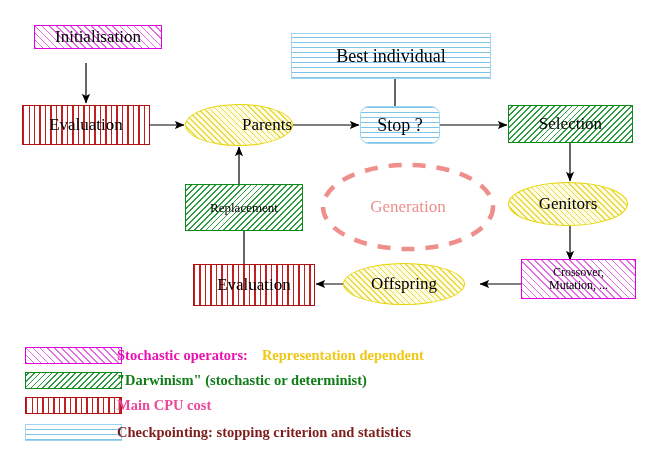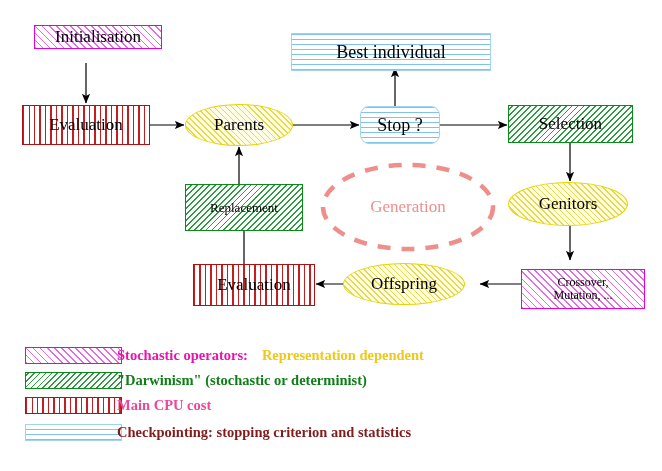--- a/index.html
+++ b/index.html
@@ -127,25 +127,25 @@
 </svg>
 
 <div class="node bd-magenta hatch-diag-magenta" style="left:22px; top:25px; width:128px; height:24px; font-size:17px;margin-left:12px;">
   <span class="lbl">Initialisation</span>
 </div>
 
 <div class="node bd-red hatch-vert-red" style="left:22px; top:105px; width:128px; height:40px; font-size:17px;">
   <span class="lbl">Evaluation</span>
 </div>
 
-<div class="node ellipse bd-yellow hatch-diag-yellow" style="left:185px; top:104px; width:108px; height:42px; font-size:17px;">
+<div class="node ellipse bd-yellow hatch-diag-yellow" style="left:185px; top:104px; width:108px; height:42px; font-size:17px;justify-content:flex-end;">
   <span class="lbl">Parents</span>
 </div>
 
-<div class="node bd-blue hatch-horz-blue" style="left:291px; top:33px; width:200px; height:38px; font-size:18px;">
+<div class="node bd-blue hatch-horz-blue" style="left:291px; top:33px; width:200px; height:46px; font-size:18px;">
   <span class="lbl">Best individual</span>
 </div>
 
 <div class="node rounded bd-blue hatch-horz-blue" style="left:360px; top:106px; width:80px; height:38px; font-size:18px;">
   <span class="lbl">Stop ?</span>
 </div>
 
 <div class="node bd-green hatch-diag-green" style="left:508px; top:105px; width:125px; height:38px; font-size:17px;">
   <span class="lbl">Selection</span>
 </div>
@@ -163,21 +163,21 @@
 </div>
 
 <div class="node bd-red hatch-vert-red" style="left:193px; top:264px; width:122px; height:42px; font-size:17px;">
   <span class="lbl">Evaluation</span>
 </div>
 
 <div class="node ellipse bd-yellow hatch-diag-yellow" style="left:343px; top:263px; width:122px; height:42px; font-size:17px;">
   <span class="lbl">Offspring</span>
 </div>
 
-<div class="node bd-magenta hatch-diag-magenta" style="left:521px; top:269px; width:124px; height:40px; font-size:12px; flex-direction:column; justify-content:center;">
+<div class="node bd-magenta hatch-diag-magenta" style="left:521px; top:259px; width:115px; height:40px; font-size:12px; flex-direction:column; justify-content:center;">
   <span class="lbl">Crossover,</span>
   <span class="lbl">Mutation, ...</span>
 </div>
 
 <div id="legend">
 
   <div class="legend-row" style="top:8px;">
     <div class="legend-swatch bd-magenta hatch-diag-magenta"></div>
     <div class="legend-text" style="color:#e813b0;">
       <span>Stochastic operators:</span><span class="second" style="color:#f0c818;">Representation dependent</span>

